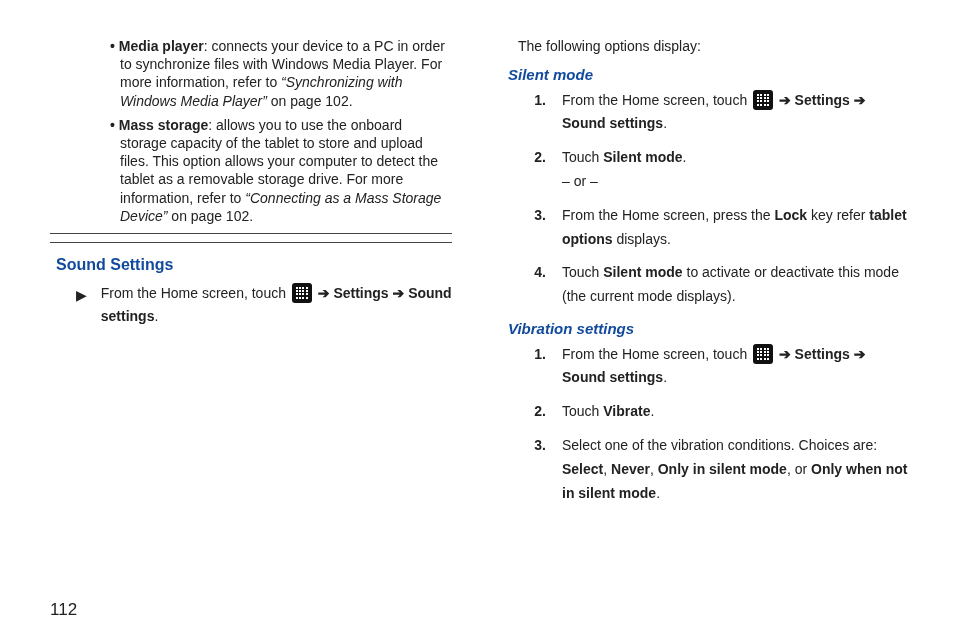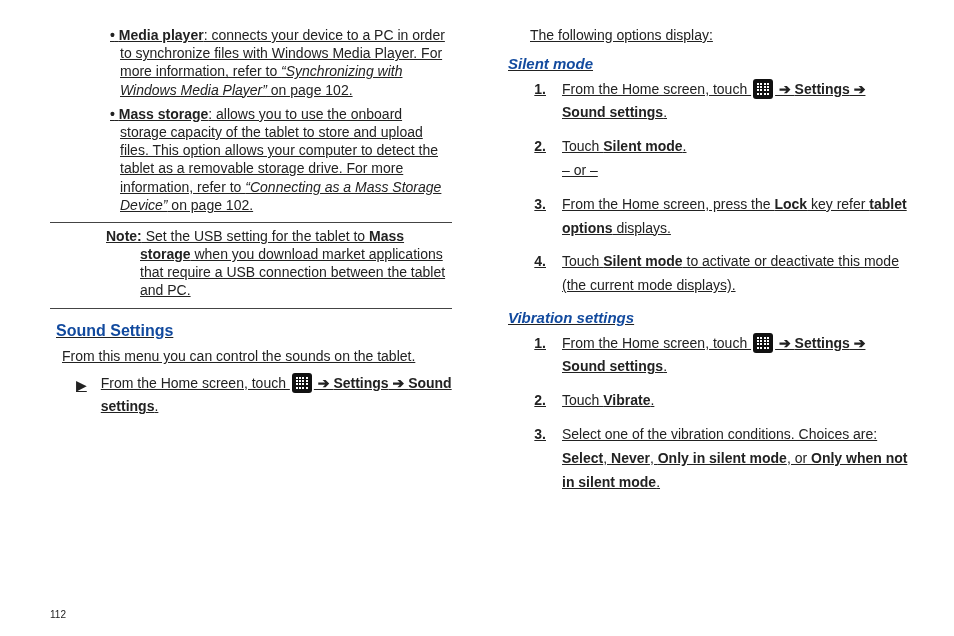--- a/index.html
+++ b/index.html
@@ -7,26 +7,25 @@
     padding: 0;
     background: #fff;
     font-family: Arial, Helvetica, sans-serif;
     color: #222;
     width: 954px;
     height: 636px;
     overflow: hidden;
   }
   .page {
     display: flex;
-    padding: 26px 44px 20px 50px;
+    padding: 37px 44px 20px 50px;
     gap: 56px;
     box-sizing: border-box;
     height: 100%;
     position: relative;
-    text-decoration: underline;
   }
   .col {
     flex: 1;
     font-size: 14px;
     line-height: 1.3;
   }
   .col.left { font-stretch: condensed; }
   .bulleted {
     margin: 0 0 6px 0;
     padding-left: 70px;
@@ -111,21 +110,21 @@
       0 66%, 33% 66%, 66% 66%, 100% 66%,
       0 100%, 33% 100%, 66% 100%, 100% 100%;
     background-size: 4px 4px;
     background-repeat: no-repeat;
   }
   .rarrow { font-weight: bold; }
   .pagenum {
     position: absolute;
     left: 50px;
     bottom: 16px;
-    font-size: 10px;
+    font-size: 17px;
   }
   .cond { font-family: "Arial Narrow", Arial, sans-serif; font-stretch: condensed; }
 </style>
 </head>
 <body>
 
 <div class="page">
   <div class="col left cond">
 
     <p class="bulleted">
@@ -133,38 +132,34 @@
       <span class="bold">Media player</span><span>: connects your device to a PC in order to synchronize files with Windows Media Player. For more information, refer to </span><span class="ital">“Synchronizing with Windows Media Player”</span><span>  on page 102.</span>
     </p>
 
     <p class="bulleted">
       <span class="dot">•</span>
       <span class="bold">Mass storage</span><span>: allows you to use the onboard storage capacity of the tablet to store and upload files. This option allows your computer to detect the tablet as a removable storage drive. For more information, refer to </span><span class="ital">“Connecting as a Mass Storage Device”</span><span>  on page 102.</span>
     </p>
 
 
     <hr class="note-rule">
-    <p class="note">
-      <span class="bold">Note:</span><span> Set the USB setting for the tablet to </span><span class="bold">Mass storage</span><span> when you download market applications that require a USB connection between the tablet and PC.</span>
-    </p>
     <hr class="note-rule">
 
     <div class="h1">Sound Settings</div>
-    <p class="body" style="font-family:Arial;">From this menu you can control the sounds on the tablet.</p>
 
     <div class="indent-arrow" style="font-family:Arial;">
       <span class="arrow-glyph">▶</span>
       <span class="txt">
         <span>From the Home screen, touch </span><span class="apps-icon"></span><span class="rarrow"> ➔ </span><span class="bold">Settings</span><span class="rarrow"> ➔ </span><span class="bold">Sound settings</span><span>.</span>
       </span>
     </div>
   </div>
 
   <div class="col right">
-    <p class="body" style="margin-left:22px;">The following options display:</p>
+    <p class="body" style="margin-left:10px;">The following options display:</p>
 
     <div class="h2">Silent mode</div>
 
     <ol class="ol">
       <li>
         <span class="num">1.</span>
         <span class="txt">
           <span>From the Home screen, touch </span><span class="apps-icon"></span><span class="rarrow"> ➔ </span><span class="bold">Settings</span><span class="rarrow"> ➔ </span><span class="bold">Sound settings</span><span>.</span>
         </span>
       </li>

